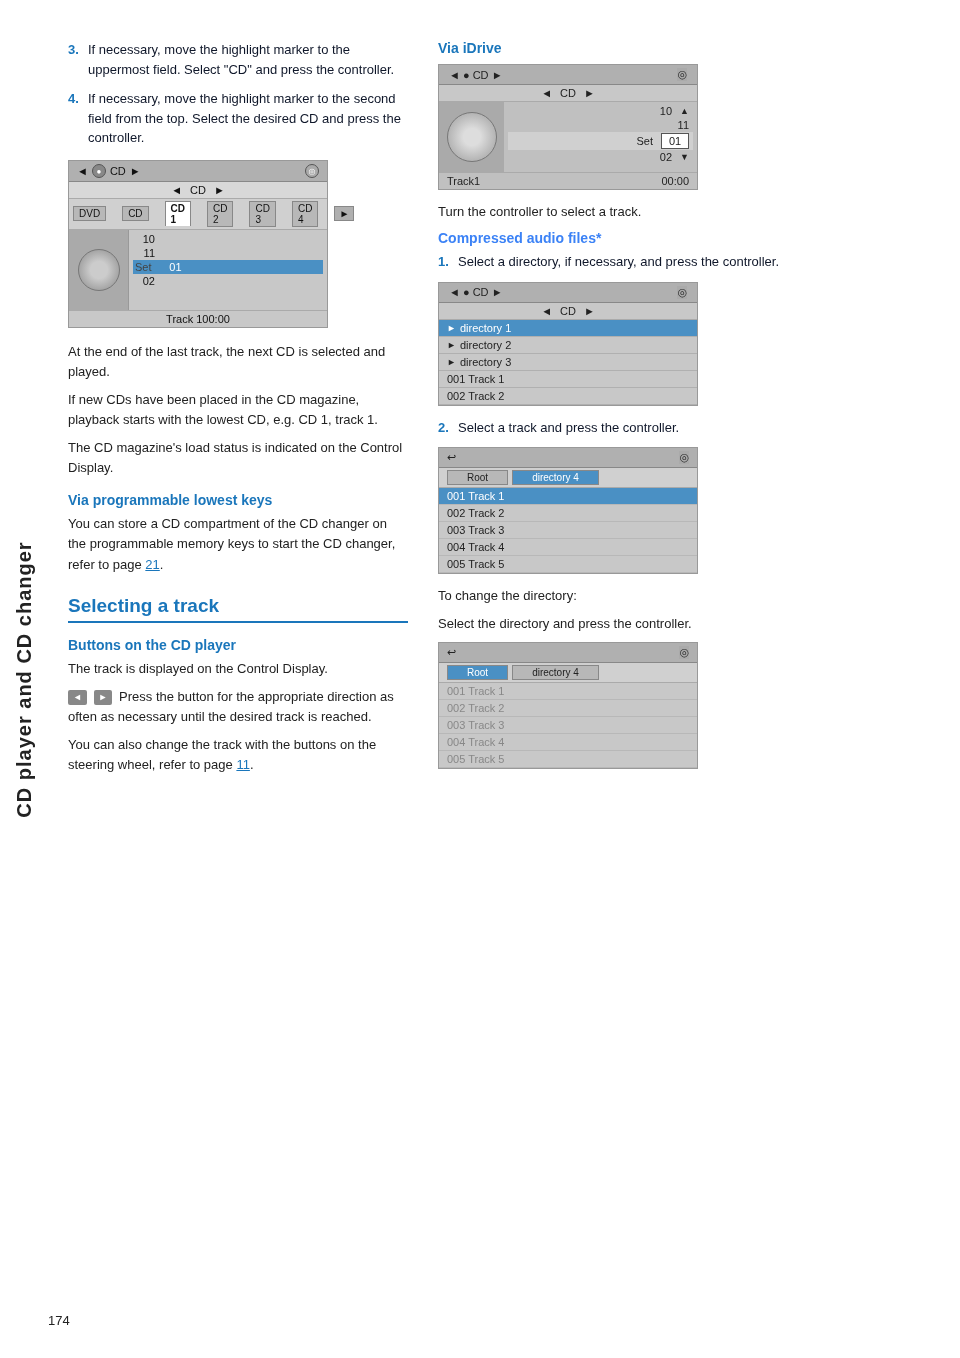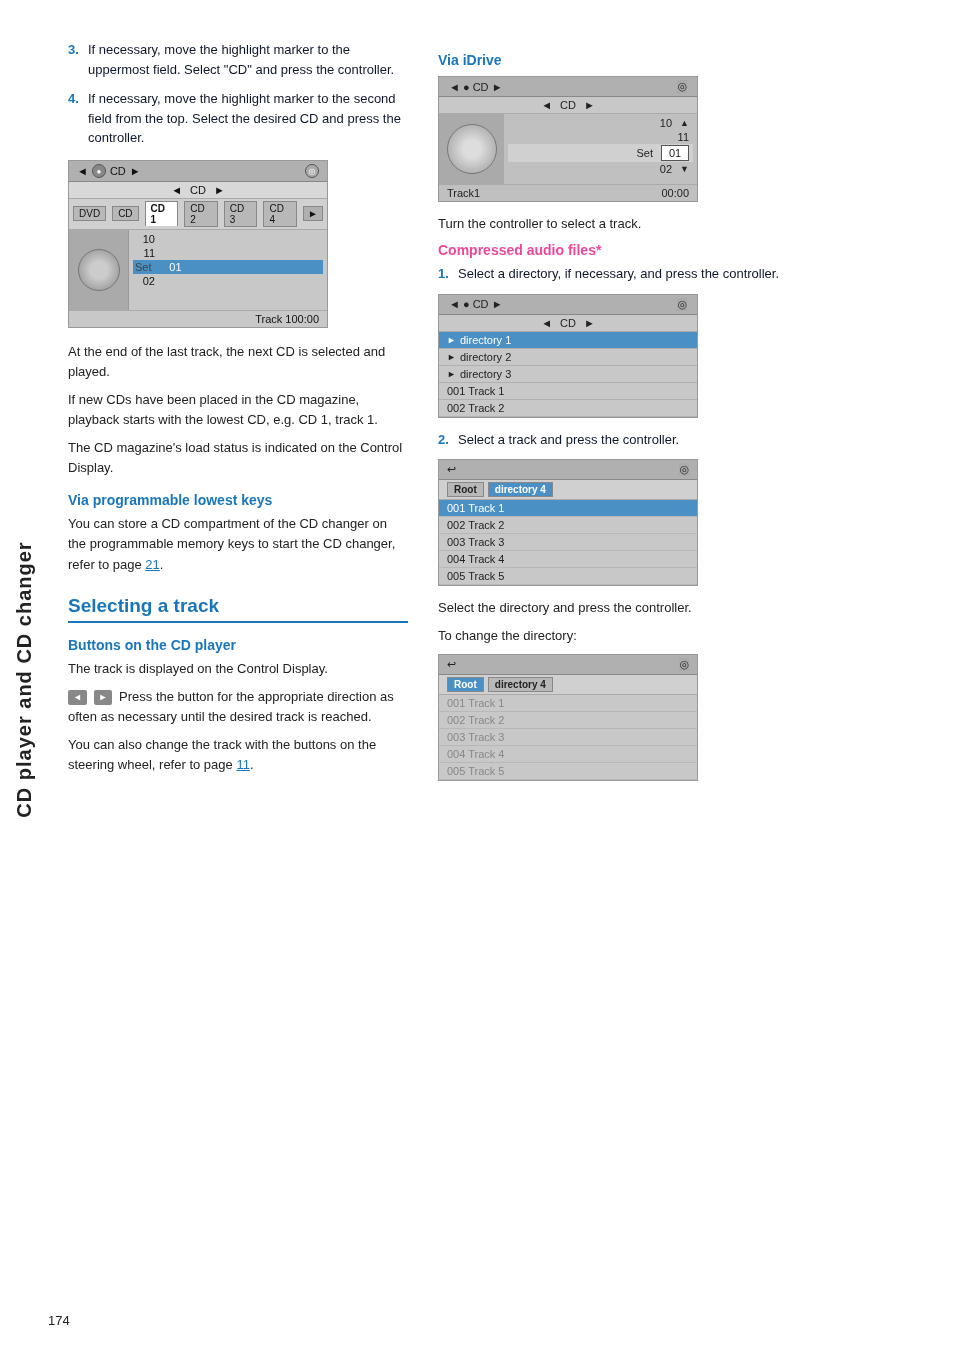--- a/index.html
+++ b/index.html
@@ -151,21 +151,21 @@
       border-bottom: 1px solid #aaa;
       font-size: 11px;
       gap: 8px;
     }
 
     .screen-tabs-bar {
       background: #d0d0d0;
       display: flex;
       align-items: center;
       padding: 2px 4px;
-      gap: 6px;
+      gap: 16px;
       border-bottom: 1px solid #aaa;
     }
 
     .screen-tab {
       background: #b8b8b8;
       border: 1px solid #888;
       padding: 1px 5px;
       font-size: 10px;
       cursor: pointer;
     }
@@ -230,21 +230,21 @@
 
     .track-set {
       font-size: 11px;
       color: #444;
     }
 
     .screen-bottom-bar {
       background: #c8c8c8;
       display: flex;
       align-items: center;
-      justify-content: flex-end;
+      justify-content: center;
       padding: 2px 8px;
       border-top: 1px solid #aaa;
       font-size: 11px;
     }
 
     
     .dir-screen {
       background: #c8c8c8;
       border: 1px solid #999;
       width: 260px;
@@ -295,23 +295,22 @@
       align-items: center;
       padding: 2px 8px;
       gap: 4px;
       border-bottom: 1px solid #aaa;
       font-size: 11px;
     }
 
     .breadcrumb-item {
       background: #b8b8b8;
       border: 1px solid #888;
-      padding: 1px 6px;
+      padding: 1px 19px;
       font-size: 10px;
-      font-weight: bold;
     }
 
     .breadcrumb-item.active {
       background: #4a90c4;
       color: #fff;
     }
 
     .track-row {
       display: flex;
       align-items: center;
@@ -526,21 +525,21 @@
     <p class="body-text">
       <span class="btn-icon">◄</span>
       <span class="btn-icon">►</span>
       <span>Press the button for the appropriate direction as often as necessary until the desired track is reached.</span>
     </p>
     <p class="body-text">You can also change the track with the buttons on the steering wheel, refer to page <span style="color:#1a76bb; text-decoration:underline;">11</span>.</p>
   </div>
 
   <div class="right-col">
 
-    <div class="section-heading" style="margin-top:12px;">Via iDrive</div>
+    <div class="section-heading" style="margin-top:0;">Via iDrive</div>
 
     <div class="idrive-screen right-screen" style="position:relative;">
 
       <div class="idrive-top">
         <div class="cd-controls">
           <span>◄</span>
           <span class="icon-circle">●</span>
           <span>CD</span>
           <span>►</span>
         </div>
@@ -577,21 +576,21 @@
       </div>
 
       <div class="idrive-bottom">
         <span>Track1</span>
         <span>00:00</span>
       </div>
     </div>
 
     <p class="body-text">Turn the controller to select a track.</p>
 
-    <div class="section-heading" style="color:#ec4899;margin-top:8px;">Compressed audio files*</div>
+    <div class="section-heading" style="color:#3b82f6;margin-top:8px;">Compressed audio files*</div>
 
     <div class="step">
       <span class="step-num">1.</span>
       <span class="step-text">Select a directory, if necessary, and press the controller.</span>
     </div>
 
     <div class="dir-screen right-screen">
       <div class="idrive-top">
         <div class="cd-controls">
           <span>◄</span>
@@ -641,22 +640,22 @@
         <span class="breadcrumb-item">Root</span>
         <span class="breadcrumb-item active">directory 4</span>
       </div>
       <div class="track-row highlighted">001 Track  1</div>
       <div class="track-row">002 Track  2</div>
       <div class="track-row">003 Track  3</div>
       <div class="track-row">004 Track  4</div>
       <div class="track-row">005 Track  5</div>
     </div>
 
+    <p class="body-text">To change the directory:</p>
     <p class="body-text">Select the directory and press the controller.</p>
-    <p class="body-text">To change the directory:</p>
 
     <div class="track-screen right-screen" style="margin-top:8px;">
       <div class="track-screen-header">
         <span>↩</span>
         <span class="icon-circle" style="background:#aaa;">◎</span>
       </div>
       <div class="track-screen-breadcrumb">
         <span class="breadcrumb-item active">Root</span>
         <span class="breadcrumb-item">directory 4</span>
       </div>

